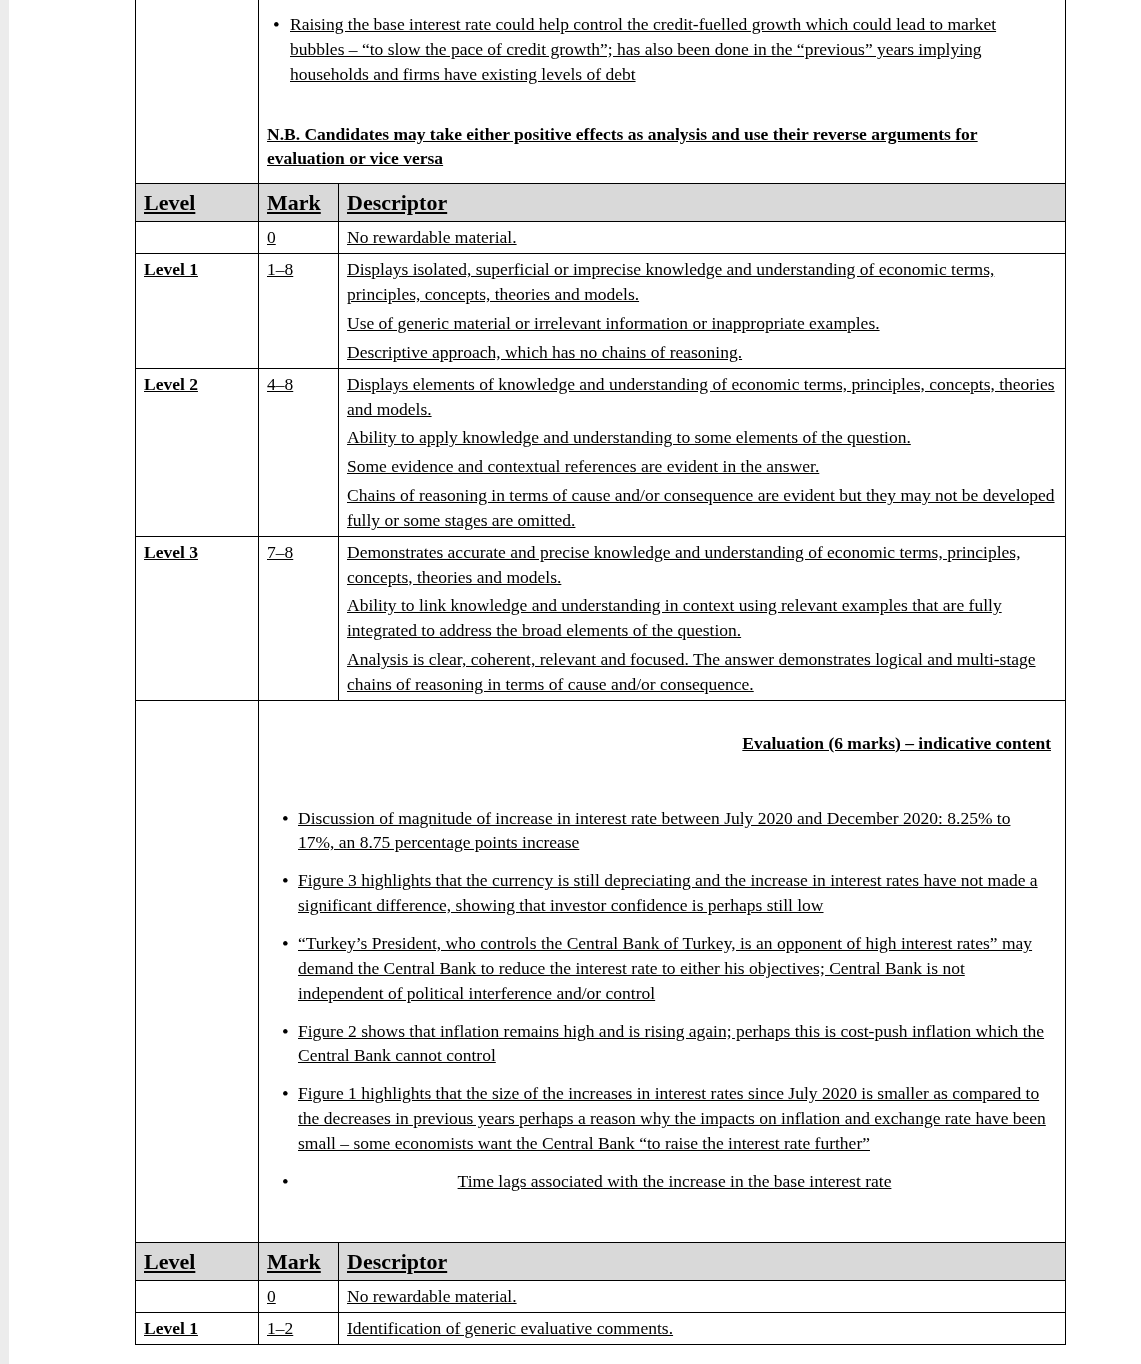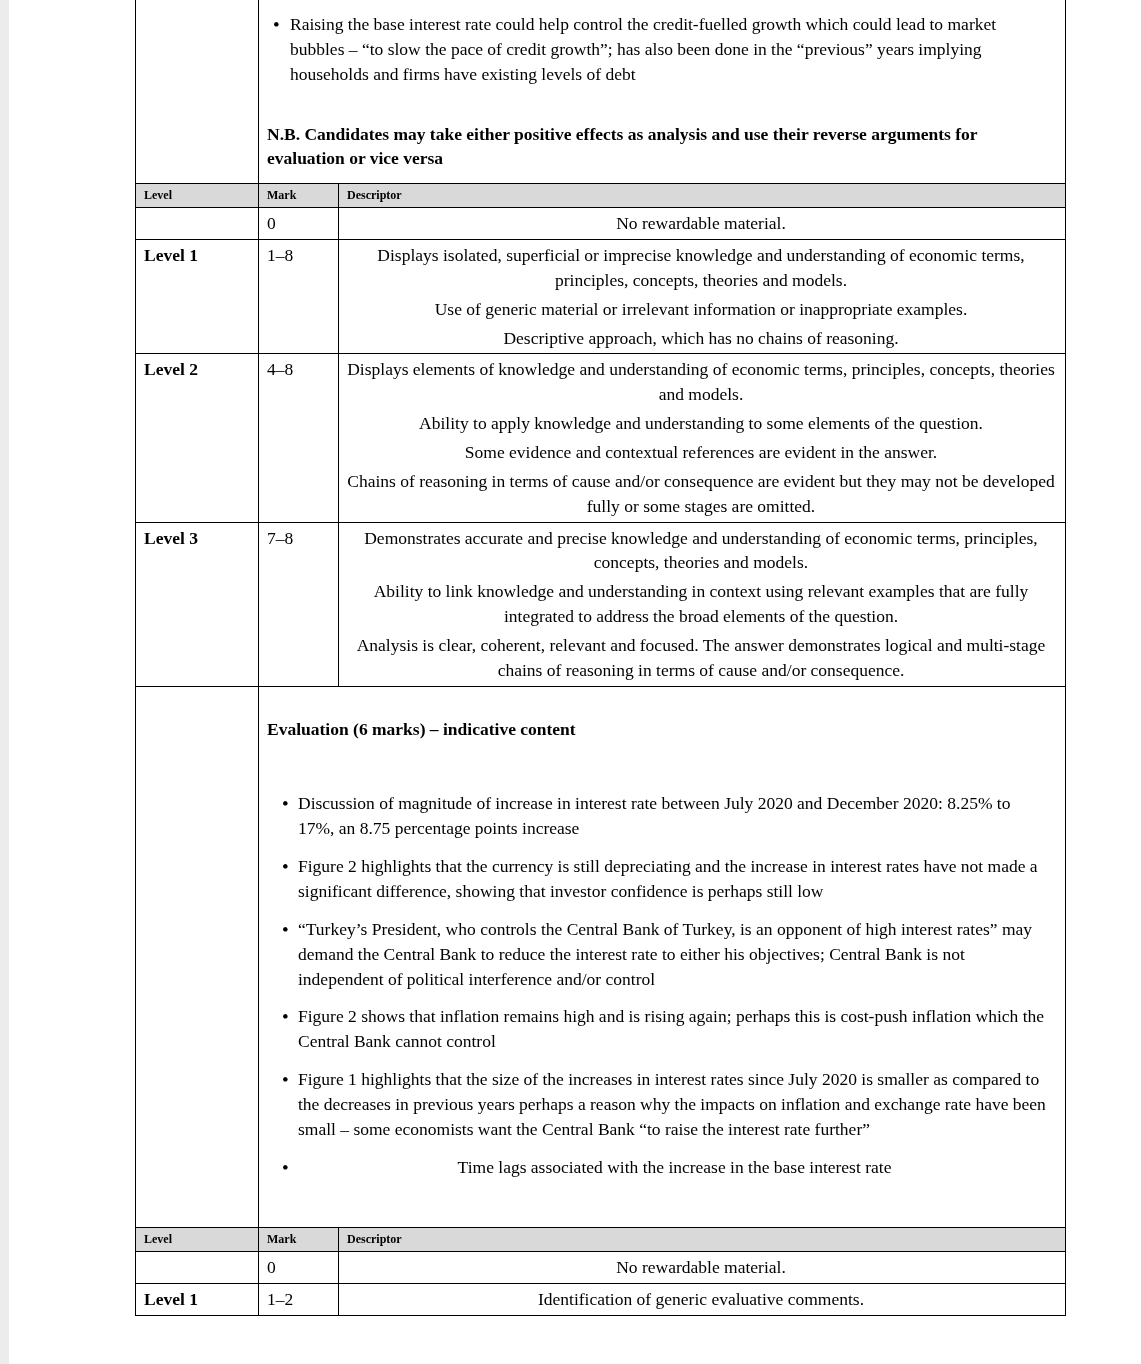--- a/index.html
+++ b/index.html
@@ -16,57 +16,58 @@
     background: #ececec;
   }
   .doc {
     position: absolute; left: 135px; top: 0;
     width: 931px;
   }
   table.mark-scheme {
     border-collapse: collapse;
     width: 100%;
     table-layout: fixed;
+    text-decoration: underline;
   }
   td, th {
     border: 1.5px solid #000;
     vertical-align: top;
     padding: 3px 10px 3px 8px;
     font-size: 17.5px;
     line-height: 1.42;
     text-align: left;
   }
   tr.row-intro td { border-top: none; }
   th.hdr {
     background: #d9d9d9;
-    font-size: 12px;
+    font-size: 22px;
     font-weight: bold;
     padding: 3px 8px;
   }
   td.level-cell { font-weight: bold; }
   
   td.intro-cell { padding: 12px 14px 12px 8px; }
   ul.bullets { list-style: none; }
   ul.bullets li {
     position: relative;
     padding-left: 23px;
   }
   ul.bullets li::before {
     content: "\2022";
     position: absolute;
     left: 6px; top: 0;
     font-size: 19px;
   }
   p.nb { font-weight: bold; margin-top: 35px; }
   
-  td.desc-cell p { margin: 0 0 4px 0; text-align: center; }
+  td.desc-cell p { margin: 0 0 4px 0; }
   td.desc-cell p:last-child { margin-bottom: 0; }
   
   td.eval-cell { padding: 30px 14px 48px 8px; }
-  .eval-heading { font-weight: bold; }
+  .eval-heading { font-weight: bold; text-align: right; }
   ul.eval-bullets { list-style: none; margin-top: 50px; }
   ul.eval-bullets li {
     position: relative;
     padding-left: 31px;
     margin-bottom: 13px;
   }
   ul.eval-bullets li::before {
     content: "\2022";
     position: absolute;
     left: 15px; top: 0;
@@ -142,21 +143,21 @@
           <p>Analysis is clear, coherent, relevant and focused. The answer demonstrates logical and multi-stage chains of reasoning in terms of cause and/or consequence.</p>
         </td>
       </tr>
 
       <tr>
         <td class="level-cell"></td>
         <td class="eval-cell" colspan="2">
           <p class="eval-heading">Evaluation (6 marks) – indicative content</p>
           <ul class="eval-bullets">
             <li>Discussion of magnitude of increase in interest rate between July 2020 and December 2020: 8.25% to 17%, an 8.75 percentage points increase</li>
-            <li>Figure 2 highlights that the currency is still depreciating and the increase in interest rates have not made a significant difference, showing that investor confidence is perhaps still low</li>
+            <li>Figure 3 highlights that the currency is still depreciating and the increase in interest rates have not made a significant difference, showing that investor confidence is perhaps still low</li>
             <li>“Turkey’s President, who controls the Central Bank of Turkey, is an opponent of high interest rates” may demand the Central Bank to reduce the interest rate to either his objectives; Central Bank is not independent of political interference and/or control</li>
             <li>Figure 2 shows that inflation remains high and is rising again; perhaps this is cost-push inflation which the Central Bank cannot control</li>
             <li>Figure 1 highlights that the size of the increases in interest rates since July 2020 is smaller as compared to the decreases in previous years perhaps a reason why the impacts on inflation and exchange rate have been small – some economists want the Central Bank “to raise the interest rate further”</li>
             <li>Time lags associated with the increase in the base interest rate</li>
           </ul>
         </td>
       </tr>
 
       <tr>
         <th class="hdr">Level</th>

